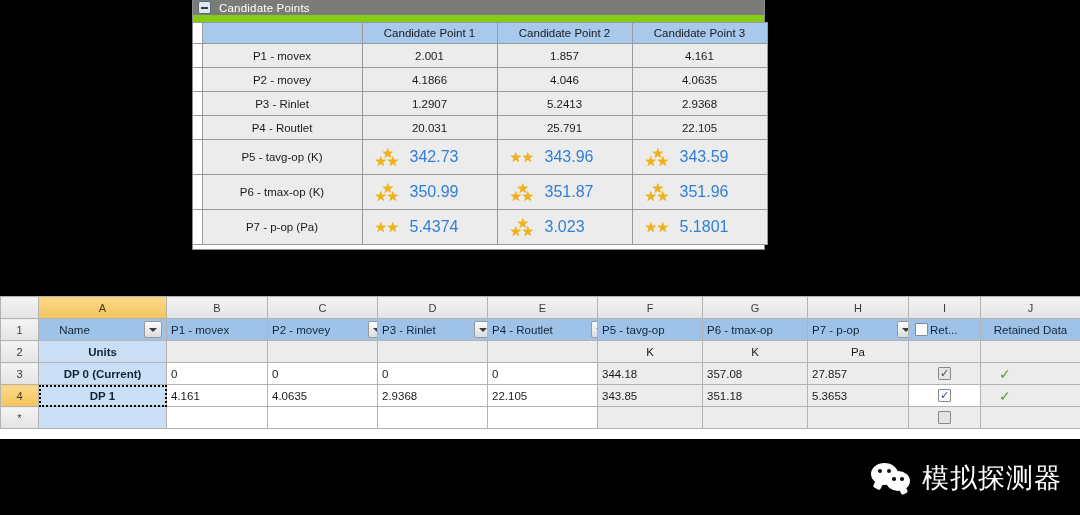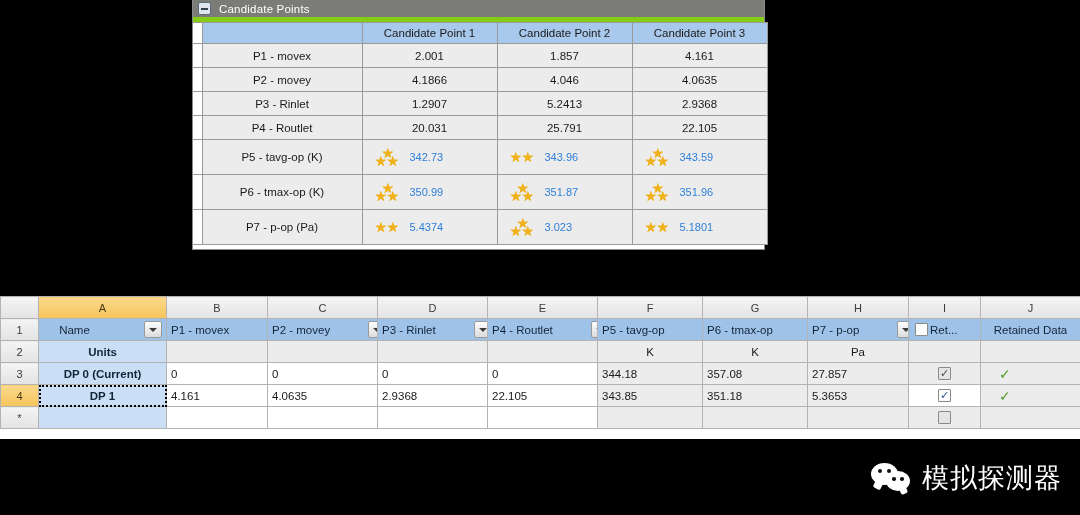--- a/index.html
+++ b/index.html
@@ -29,21 +29,21 @@
     border-top: none;
     box-sizing: border-box;
   }
   .cp-titlebar {
     height: 22px;
     background: #7b7b77;
     display: flex;
     align-items: center;
     padding-left: 5px;
     box-sizing: border-box;
-    border-bottom: 5px solid #84cc16;
+    border-bottom: 7px solid #84cc16;
   }
   .cp-collapse {
     width: 13px;
     height: 13px;
     background: #dfe6ee;
     border: 1px solid #5a6b80;
     border-radius: 2px;
     display: flex;
     align-items: center;
     justify-content: center;
@@ -133,21 +133,21 @@
   
   .stars.s3 .st1 { left: 7px;  top: 0px; }
   .stars.s3 .st2 { left: 0px;  top: 8px; }
   .stars.s3 .st3 { left: 12px; top: 8px; }
   
   .stars.s2 .st1 { left: 0px;  top: 4px; }
   .stars.s2 .st2 { left: 12px; top: 4px; }
 
   .starval {
     color: #2f7fd8;
-    font-size: 11px;
+    font-size: 16px;
     white-space: nowrap;
   }
 
   
   #grid {
     position: absolute;
     left: 0px;
     top: 296px;
     width: 1080px;
     height: 143px;

